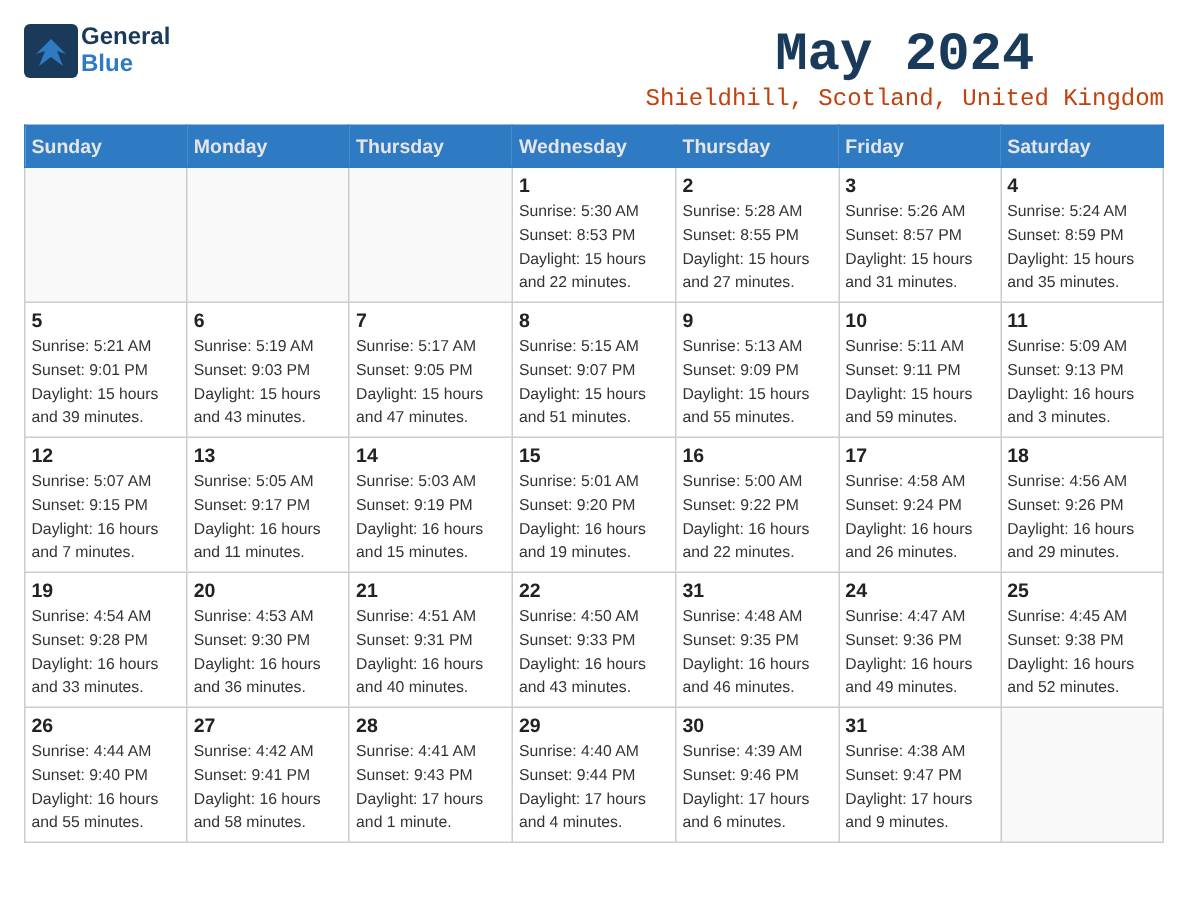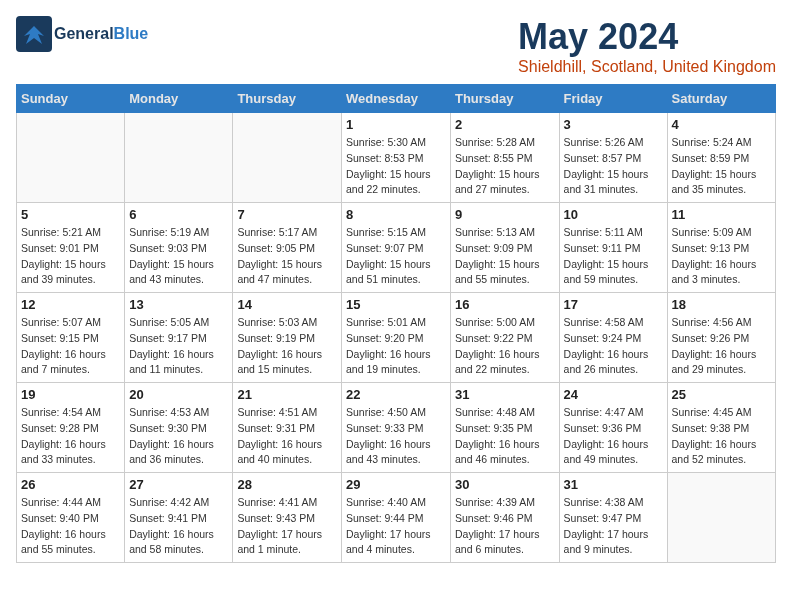--- a/index.html
+++ b/index.html
@@ -10,21 +10,22 @@
       min-height: 612px;
       padding: 16px;
     }
     .header-area {
       display: flex;
       justify-content: space-between;
       align-items: flex-start;
       margin-bottom: 8px;
     }
     .title-area {
-      text-align: left;
+      text-align: center;
+      font-family: Liberation Mono, monospace;
     }
     .month-title {
       font-size: 36px;
       font-weight: bold;
       color: #1a3a5c;
     }
     .location {
       font-size: 16px;
       color: #c2410c;
       font-weight: normal;
@@ -65,21 +66,21 @@
       color: #333;
       line-height: 1.5;
     }
     .logo-wrapper {
       display: flex;
       align-items: center;
       gap: 2px;
     }
     .logo-name {
       display: flex;
-      flex-direction: row;
+      flex-direction: column;
       line-height: 1.1;
     }
     .logo-general {
       font-size: 16px;
       font-weight: bold;
       color: #1a3a5c;
     }
     .logo-blue-word {
       font-size: 16px;
       font-weight: bold;

